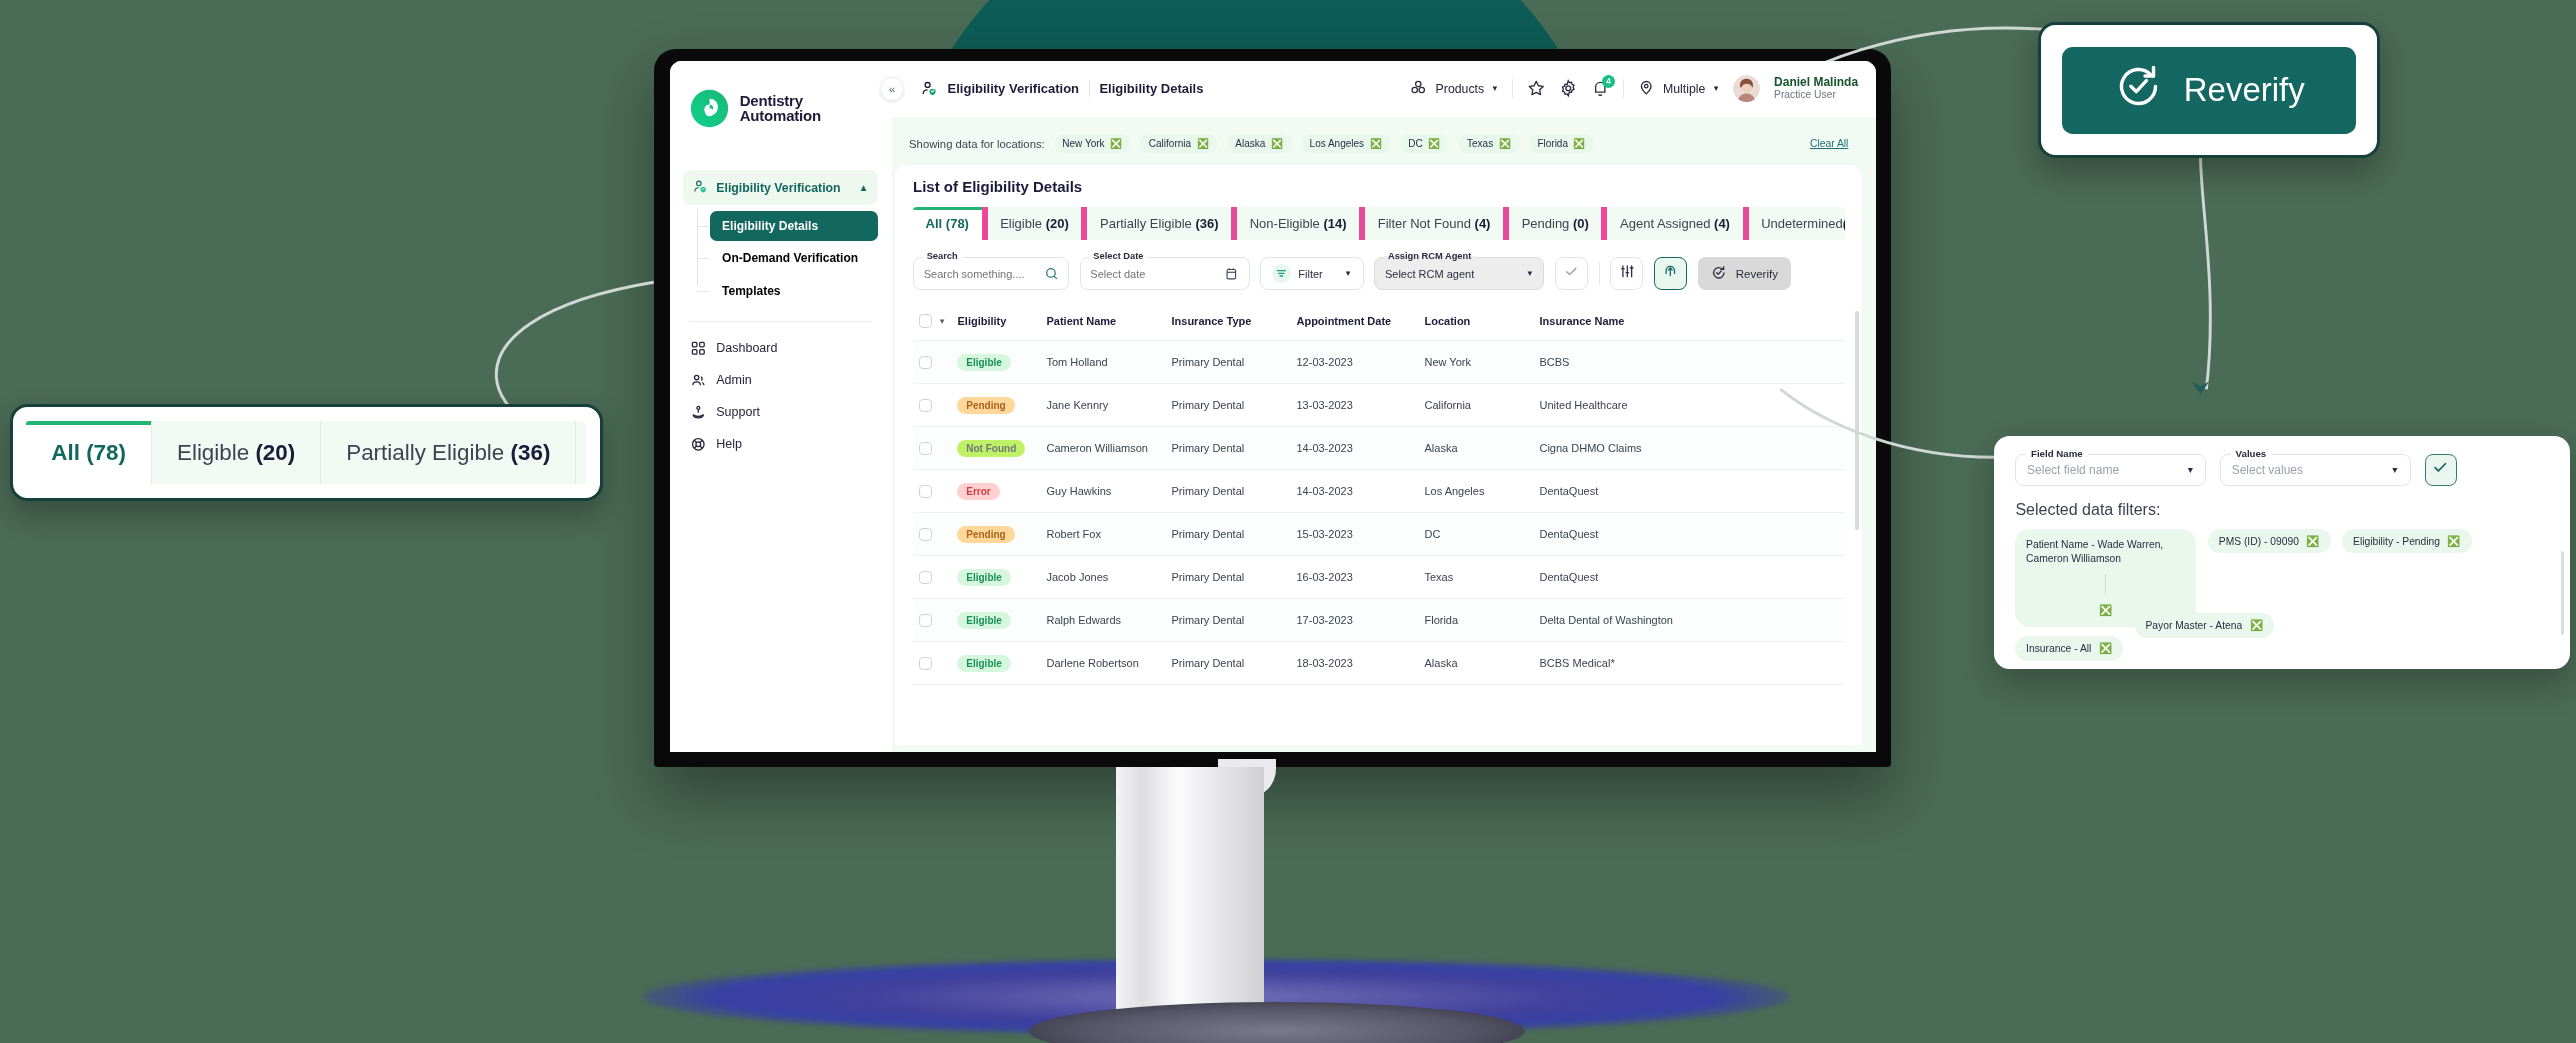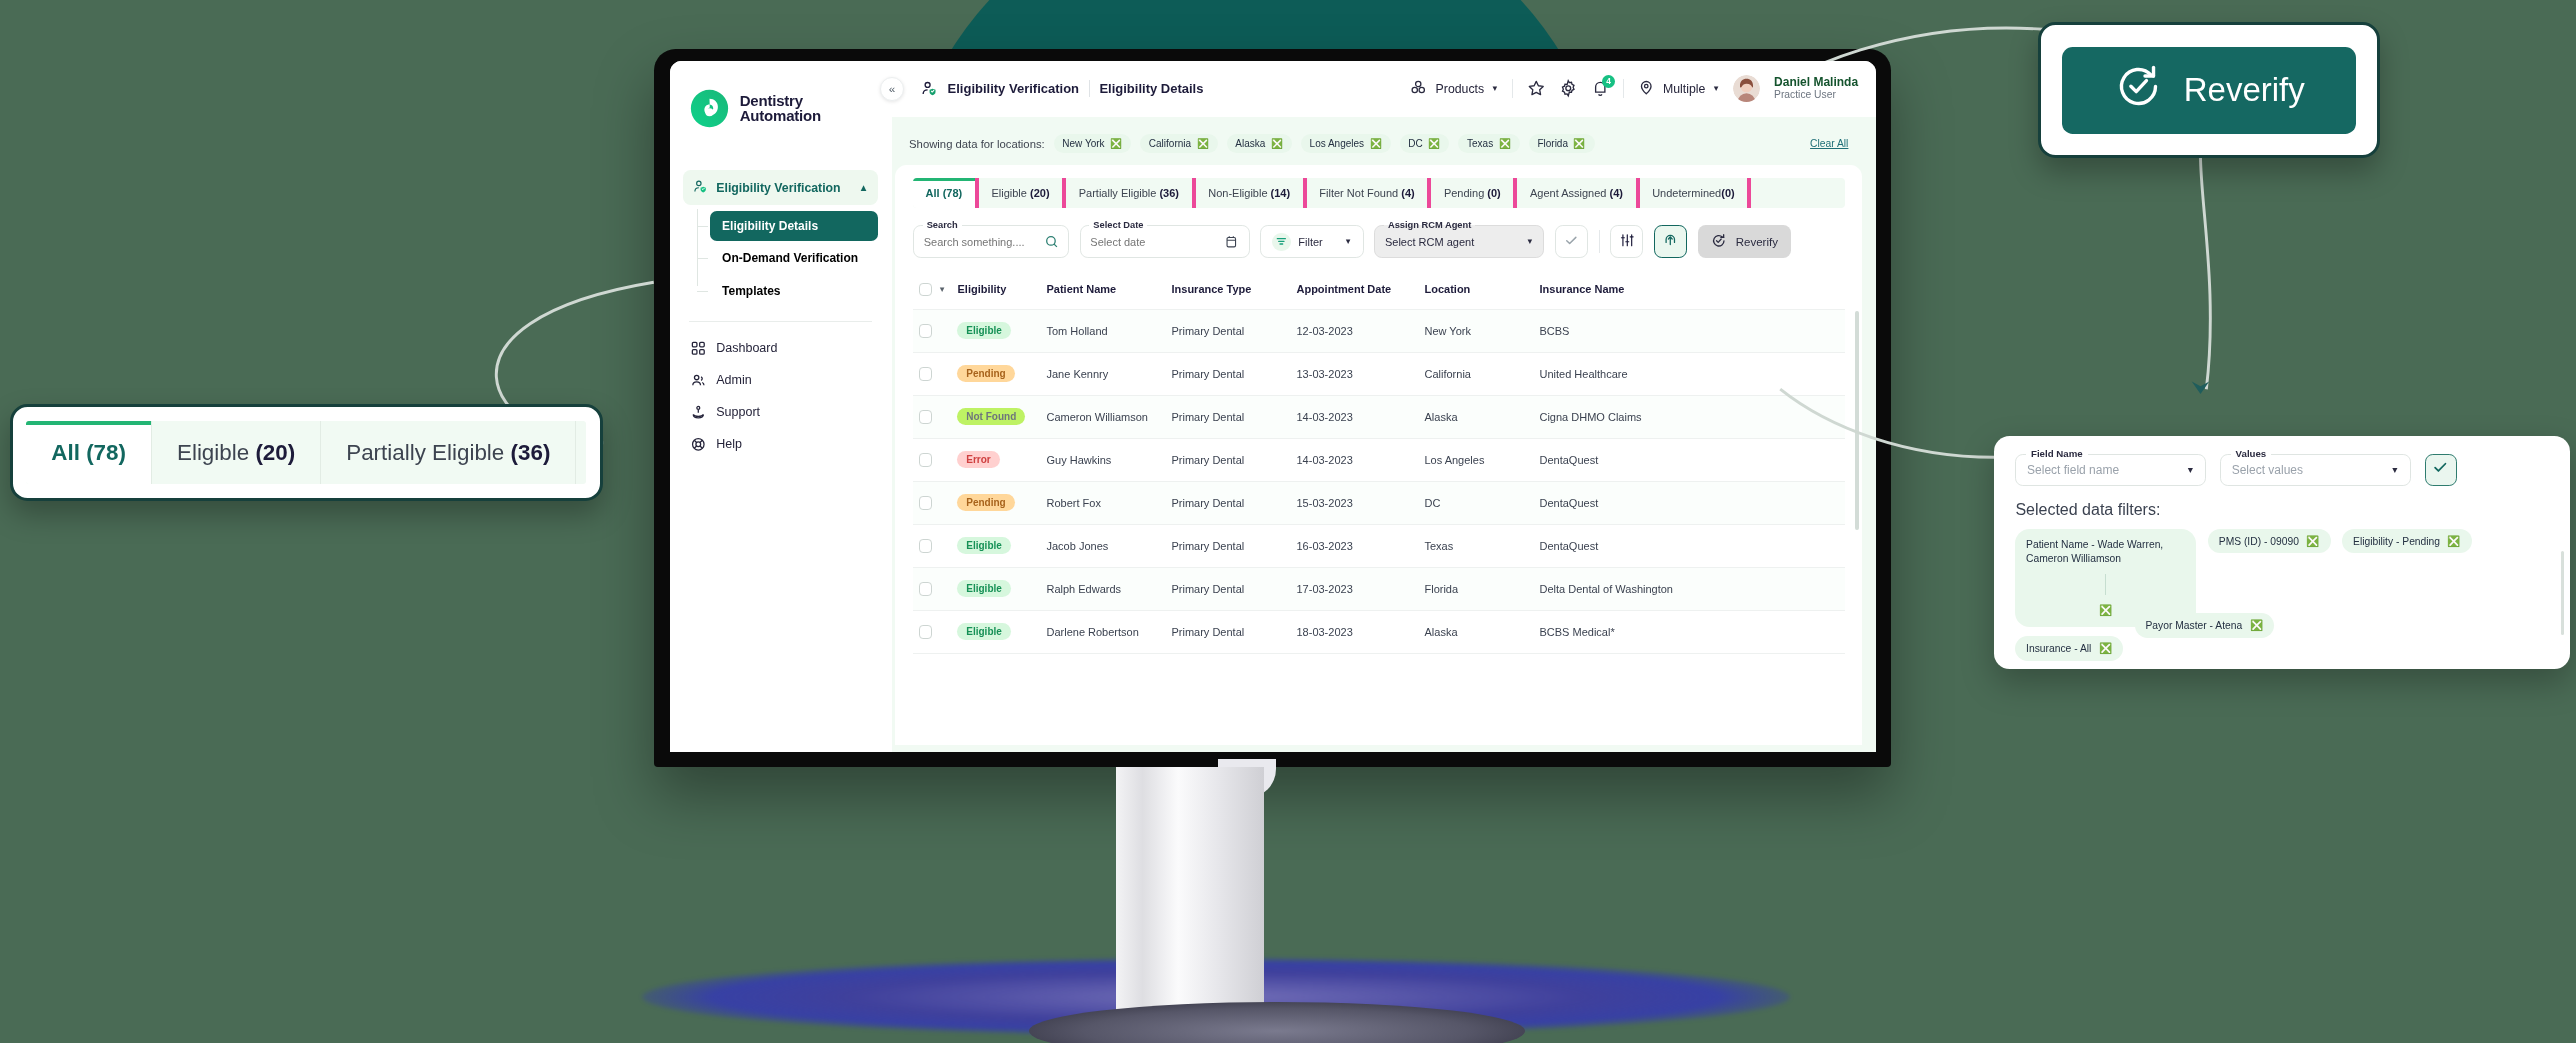--- a/index.html
+++ b/index.html
@@ -123,22 +123,22 @@
     border-radius:11.7px; padding:3.9px 8.8px; font-size:10px; white-space:nowrap;
   }
   .chip .x { font-size:9.7px; color:#4e7a6f; }
   .clear-all-link { margin-left:auto; font-size:10.3px; color:#1f6f77; text-decoration:underline; }
 
   .panel { background:#fff; border-radius:11.7px 11.7px 0 0; height: calc(100% - 45px); padding: 13.6px 17.5px 0 17.5px; overflow:hidden; position:relative; }
   .panel-title { font-size:15px; font-weight:700; color:#1d1b3a; margin-bottom:11.7px; }
 
   .tabs { display:flex; background:#f1faf3; border-radius:3.9px; overflow:hidden; }
   .tab {
-    position:relative; padding:8.8px 12.6px; font-size:11px; color:#3d4450; white-space:nowrap;
-    border-right:4px solid #ec4899;
+    position:relative; padding:8.8px 12.6px; font-size:13px; color:#3d4450; white-space:nowrap;
+    border-right:6px solid #ec4899;
   }
   .tab .num { font-weight:700; color:#1d1b3a; }
   .tab.active { background:#fff; color:#12675f; font-weight:700; }
   .tab.active .num { color:#12675f; }
   .tab.active:after{ content:""; position:absolute; left:0; right:0; top:0; height:2.9px; background:#23b574; }
 
   .toolbar { display:flex; align-items:center; gap:10.7px; margin: 17.5px 0 11.7px 0; }
   .field { position:relative; height:33px; border:1px solid #e0e6e3; border-radius:7.8px; display:flex; align-items:center; padding: 0 9.7px; background:#fff; }
   .field .legend {
     position:absolute; top:-6.8px; left:8.8px; background:#fff; padding:0 3.9px; font-size:9.3px; font-weight:700; color:#2b2b40;
@@ -449,20 +449,21 @@
               <span class="x">❎</span>
             </span>
             <span class="chip">
               <span>Florida</span>
               <span class="x">❎</span>
             </span>
             <a class="clear-all-link">Clear All</a>
           </div>
 
           <div class="panel">
+            <div class="panel-title">List of Eligibility Details</div>
 
             <div class="tabs">
               <div class="tab active">
                 <span>All</span>
                 <span class="num">(78)</span>
               </div>
               <div class="tab">
                 <span>Eligible</span>
                 <span class="num">(20)</span>
               </div>

